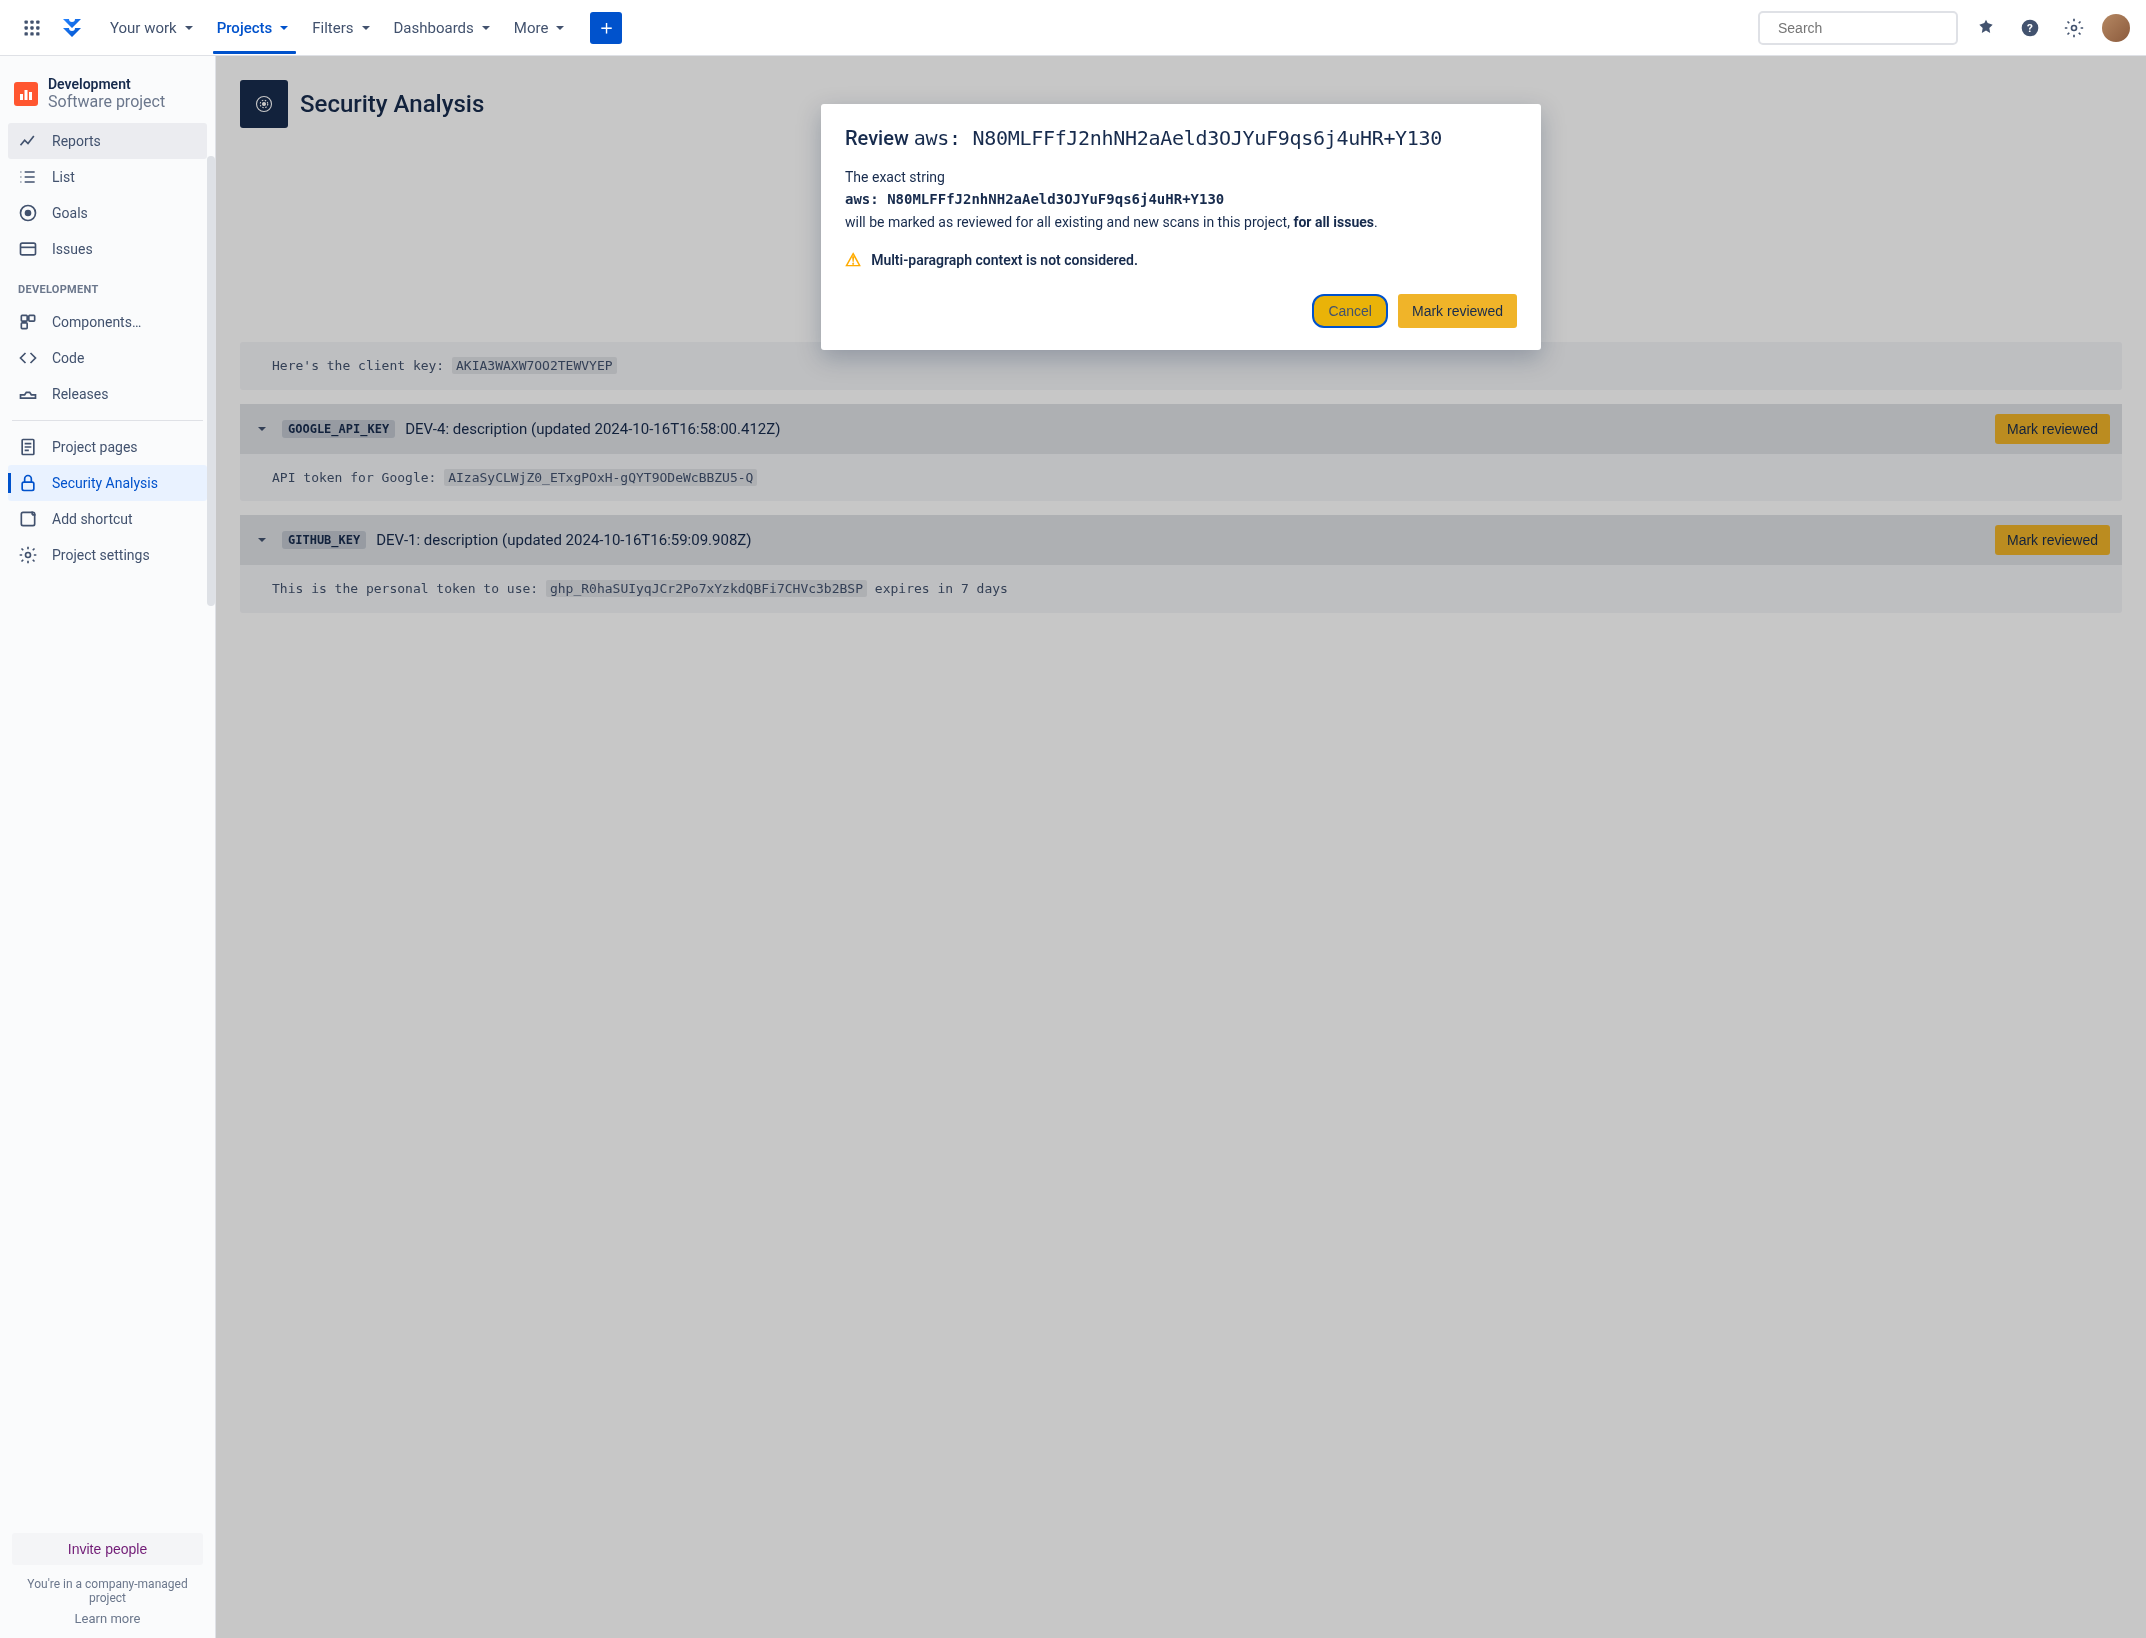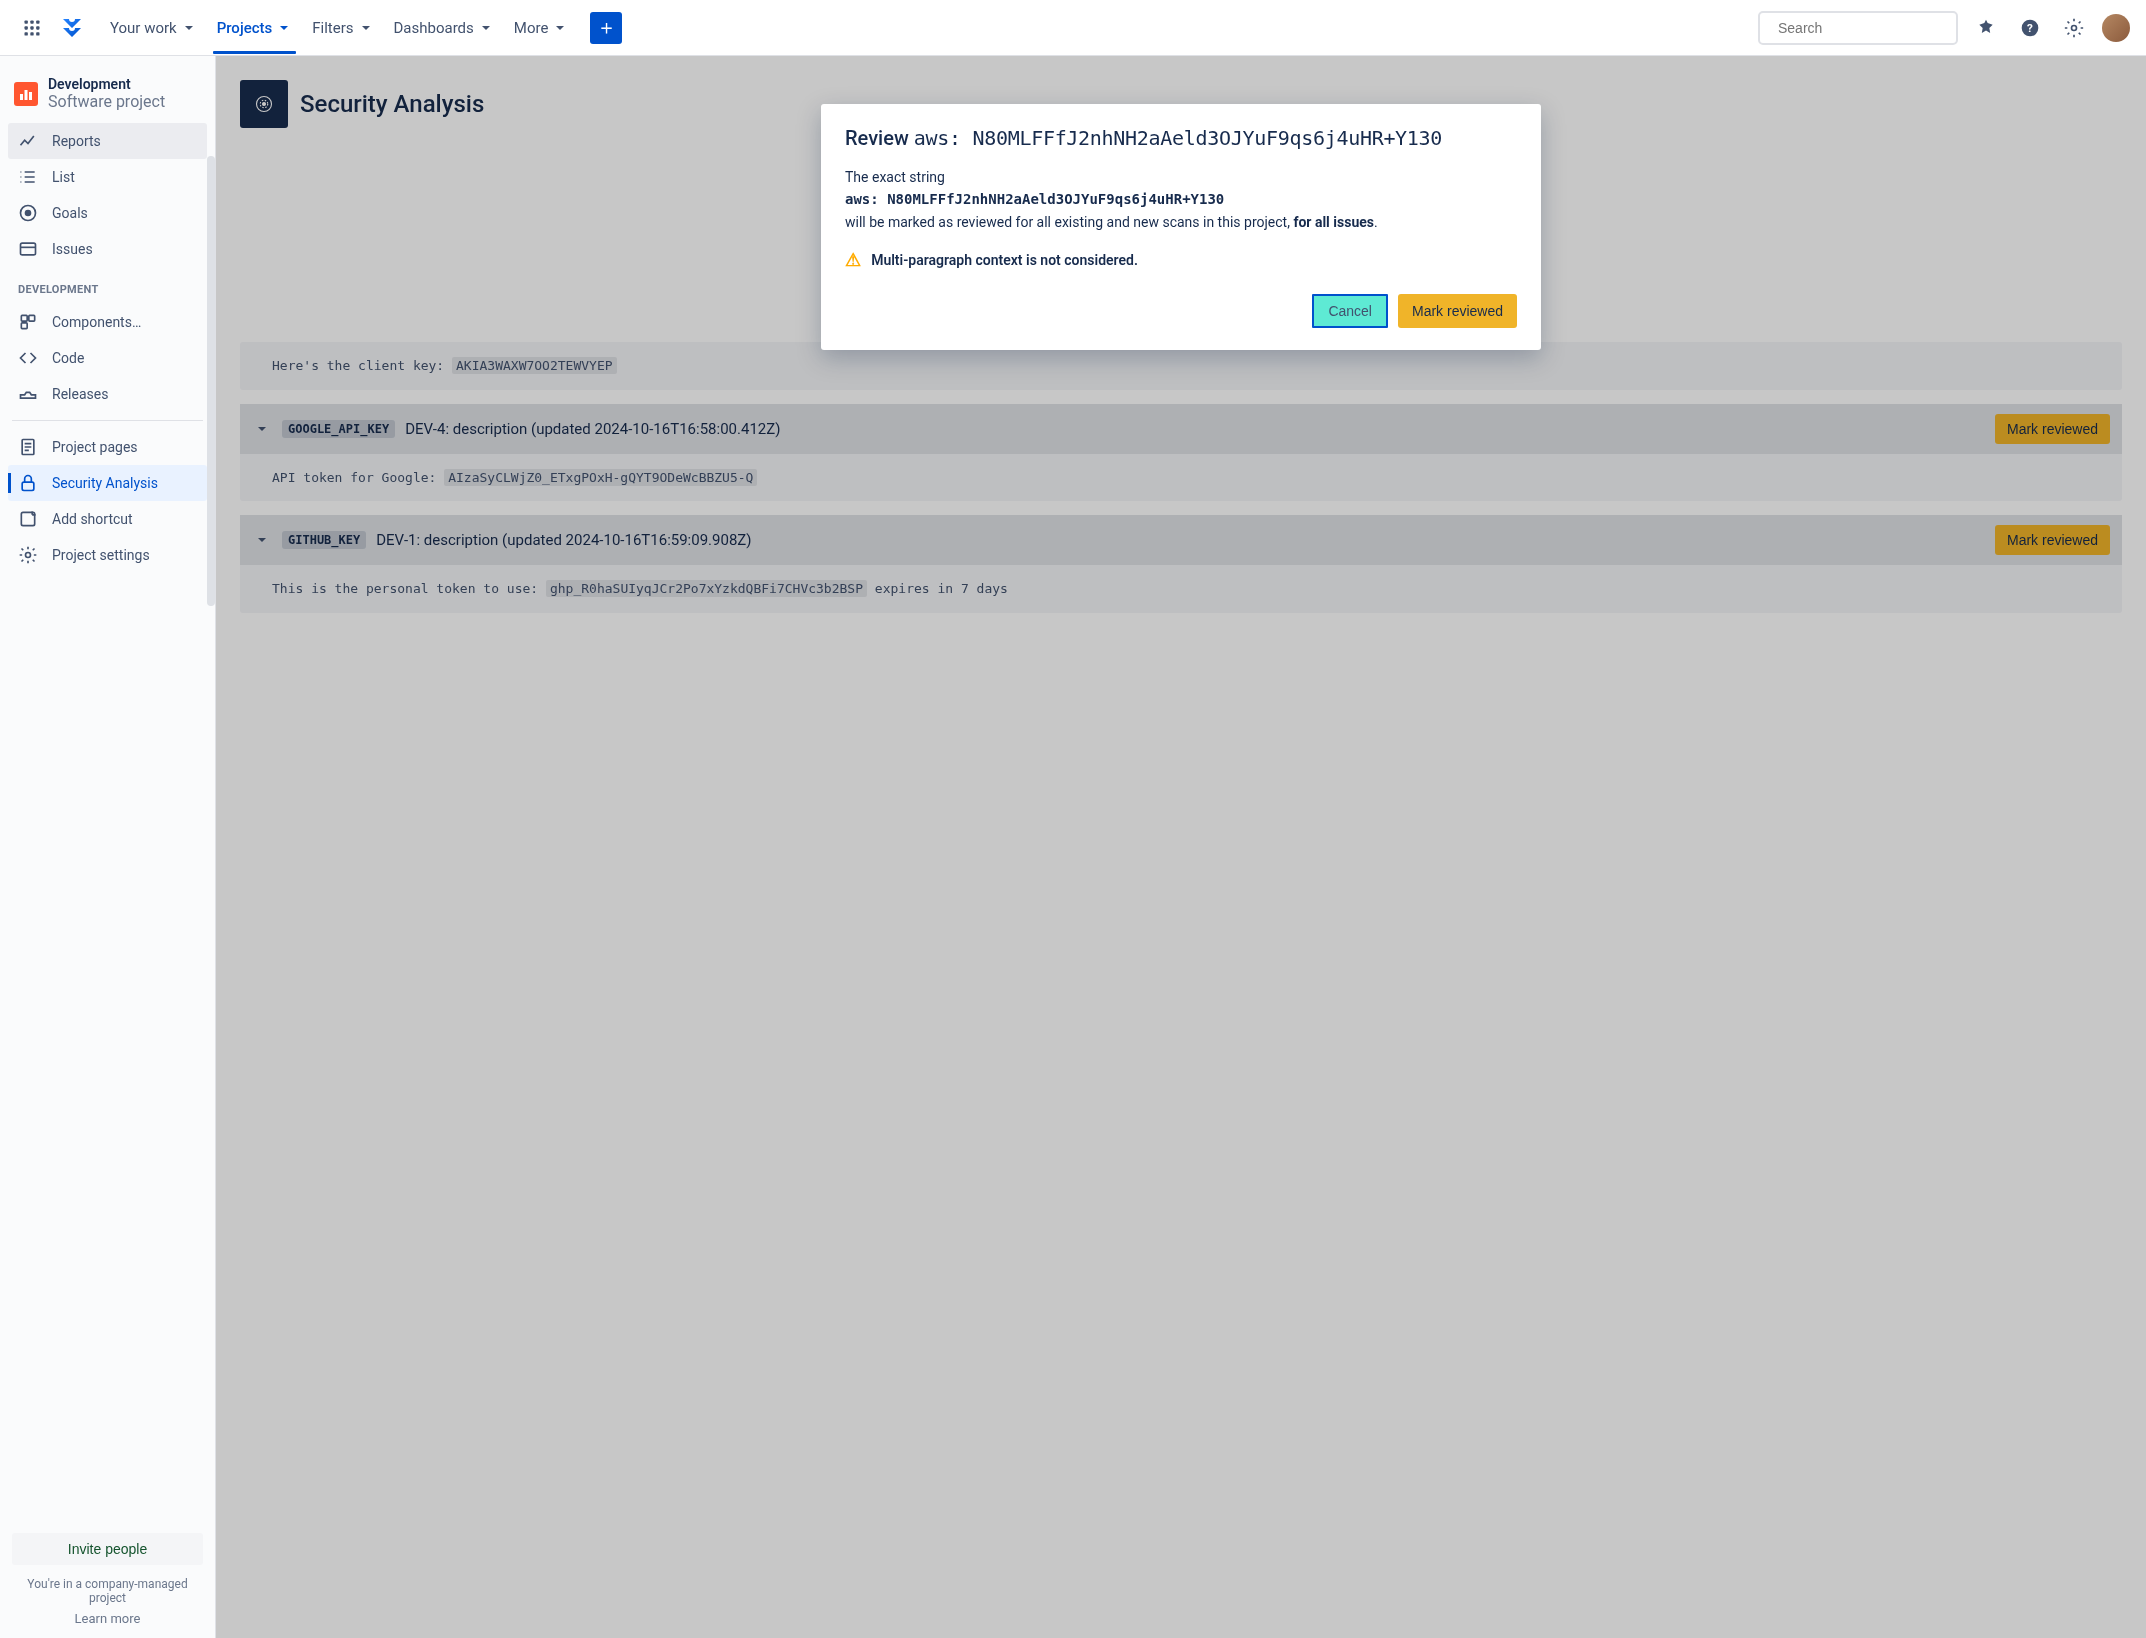--- a/index.html
+++ b/index.html
@@ -195,21 +195,21 @@
     }
     .sidebar-footer {
       padding: 12px;
     }
     .invite-btn {
       width: 100%;
       background: #f4f5f7;
       border: none;
       padding: 8px;
       font-size: 14px;
-      color: #14532d;
+      color: #701a75;
       border-radius: 3px;
       cursor: pointer;
     }
     .footer-note {
       font-size: 12px;
       color: #6b778c;
       text-align: center;
       margin-top: 12px;
     }
     .footer-link {
@@ -355,26 +355,26 @@
       font-weight: 600;
     }
     .modal-warning .warn-icon { color: #ffab00; font-size: 18px; }
     .modal-actions {
       display: flex;
       justify-content: flex-end;
       gap: 10px;
       margin-top: 24px;
     }
     .btn-cancel {
-      background: #5eead4;
+      background: #eab308;
       border: 2px solid #0052cc;
       color: #42526e;
       padding: 7px 14px;
       font-size: 14px;
-      border-radius: 1px;
+      border-radius: 12px;
       cursor: pointer;
     }
     .btn-primary {
       background: #f0b429;
       color: #172b4d;
       border: none;
       padding: 8px 14px;
       font-size: 14px;
       border-radius: 3px;
       cursor: pointer;

